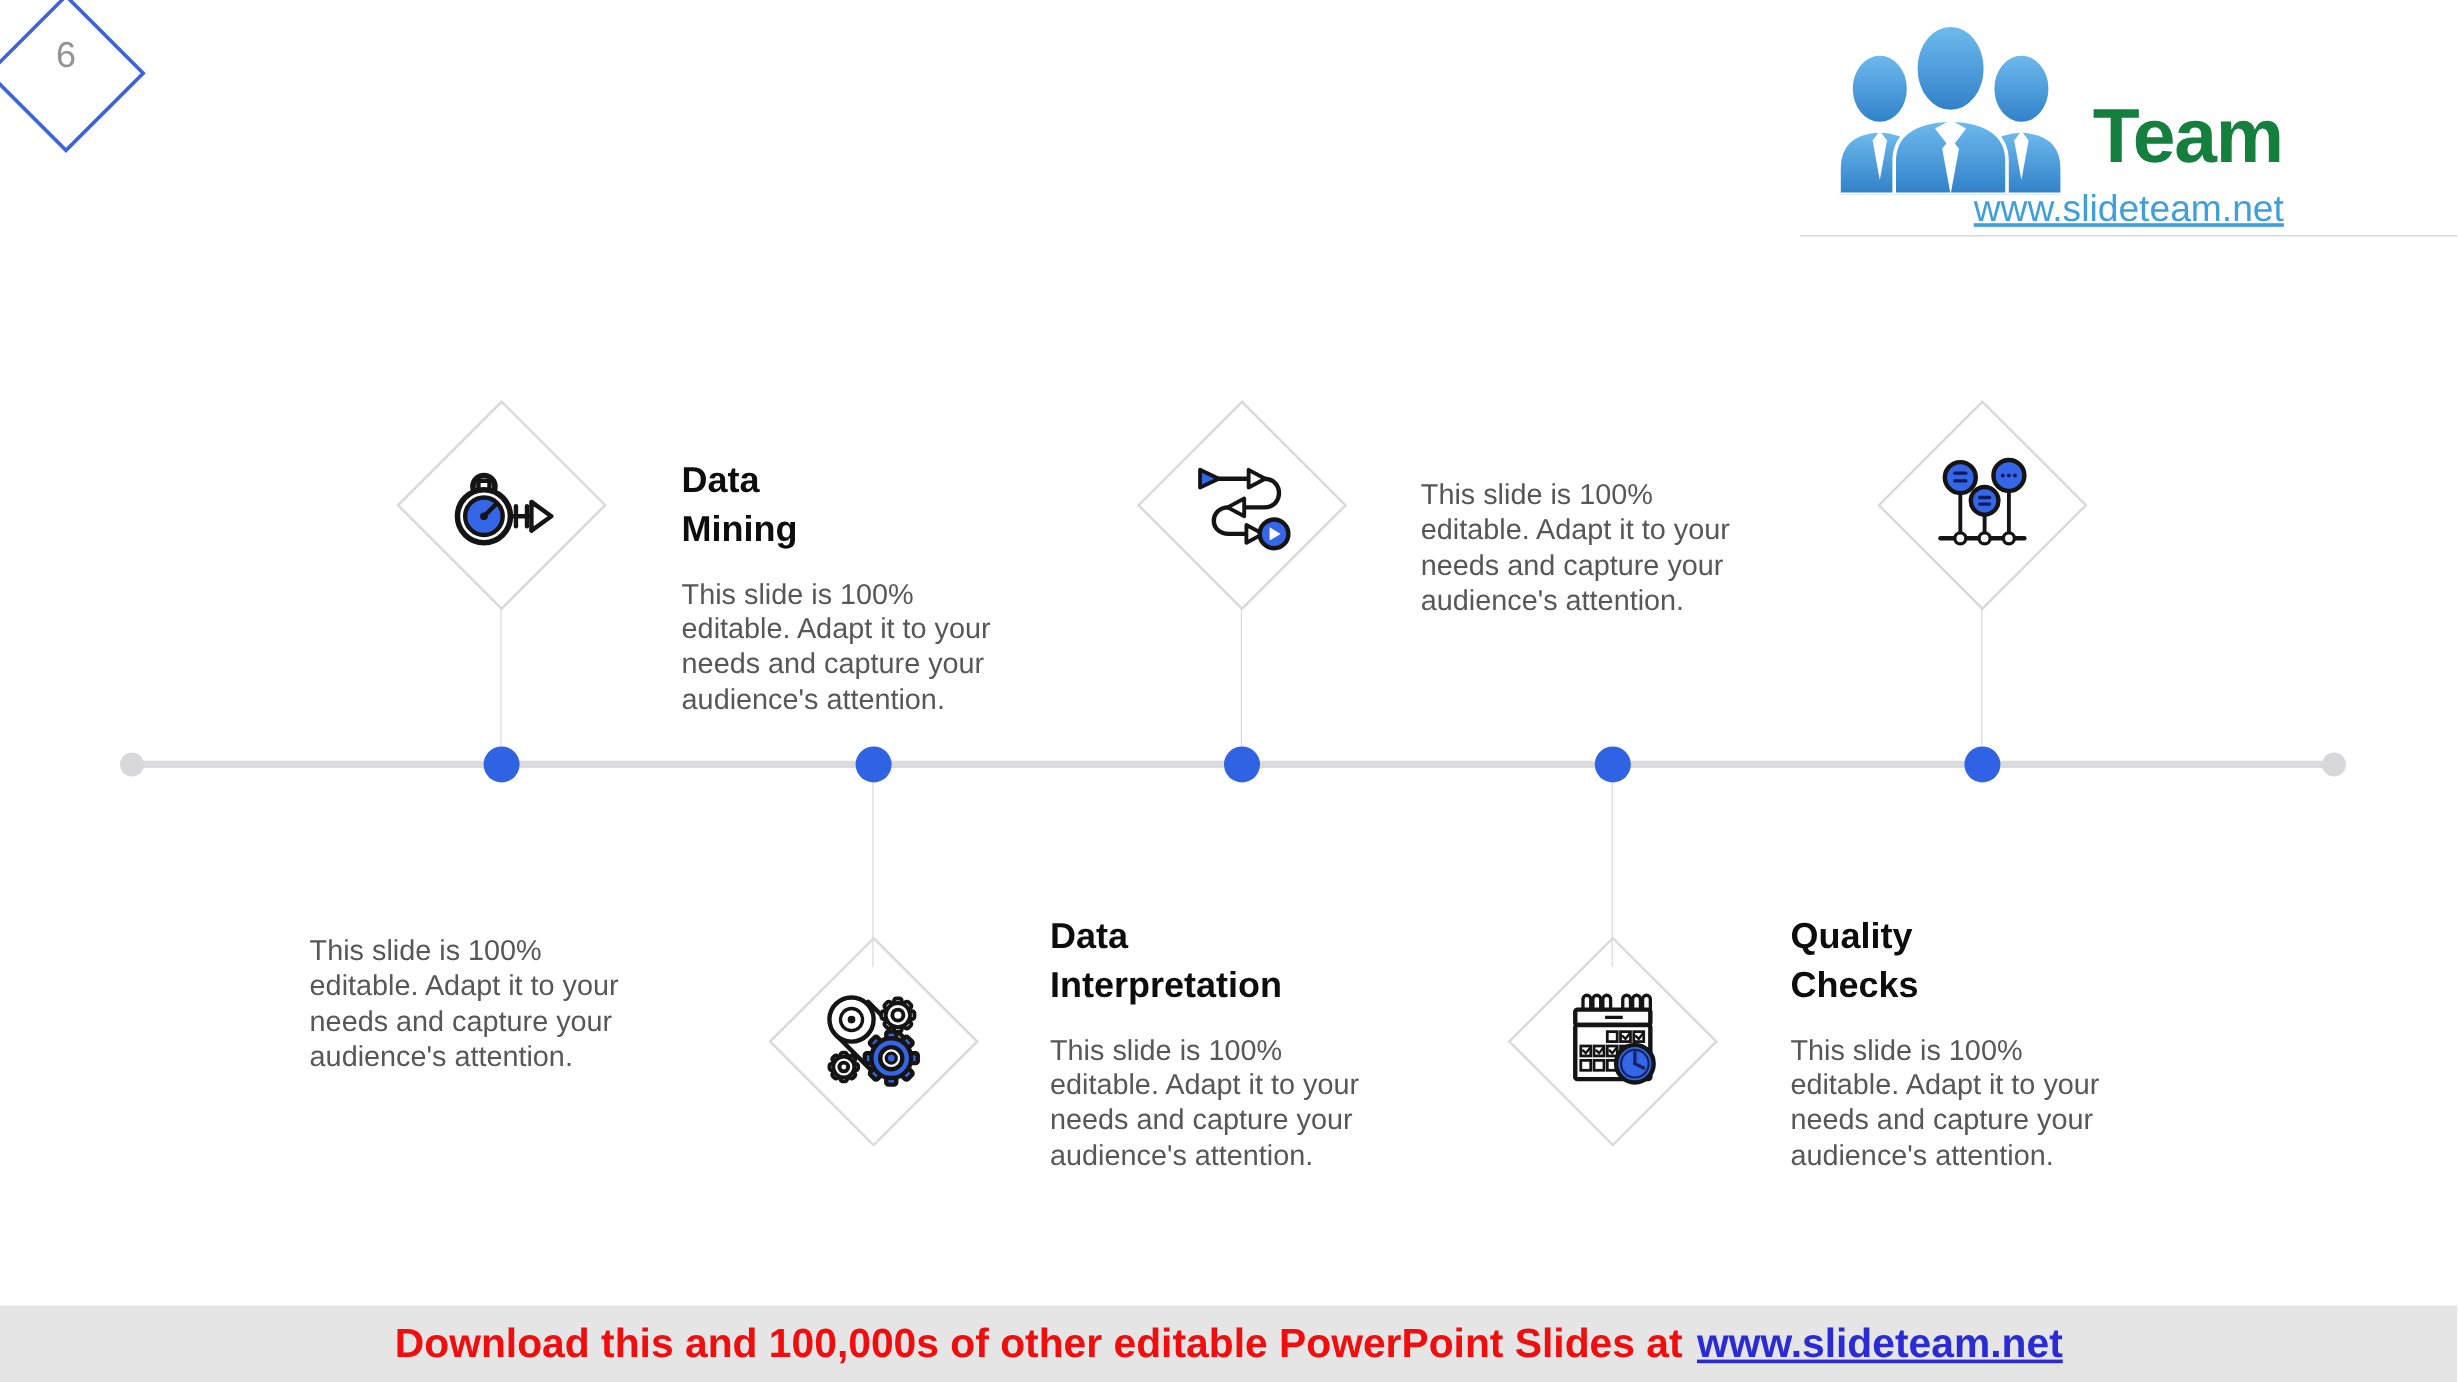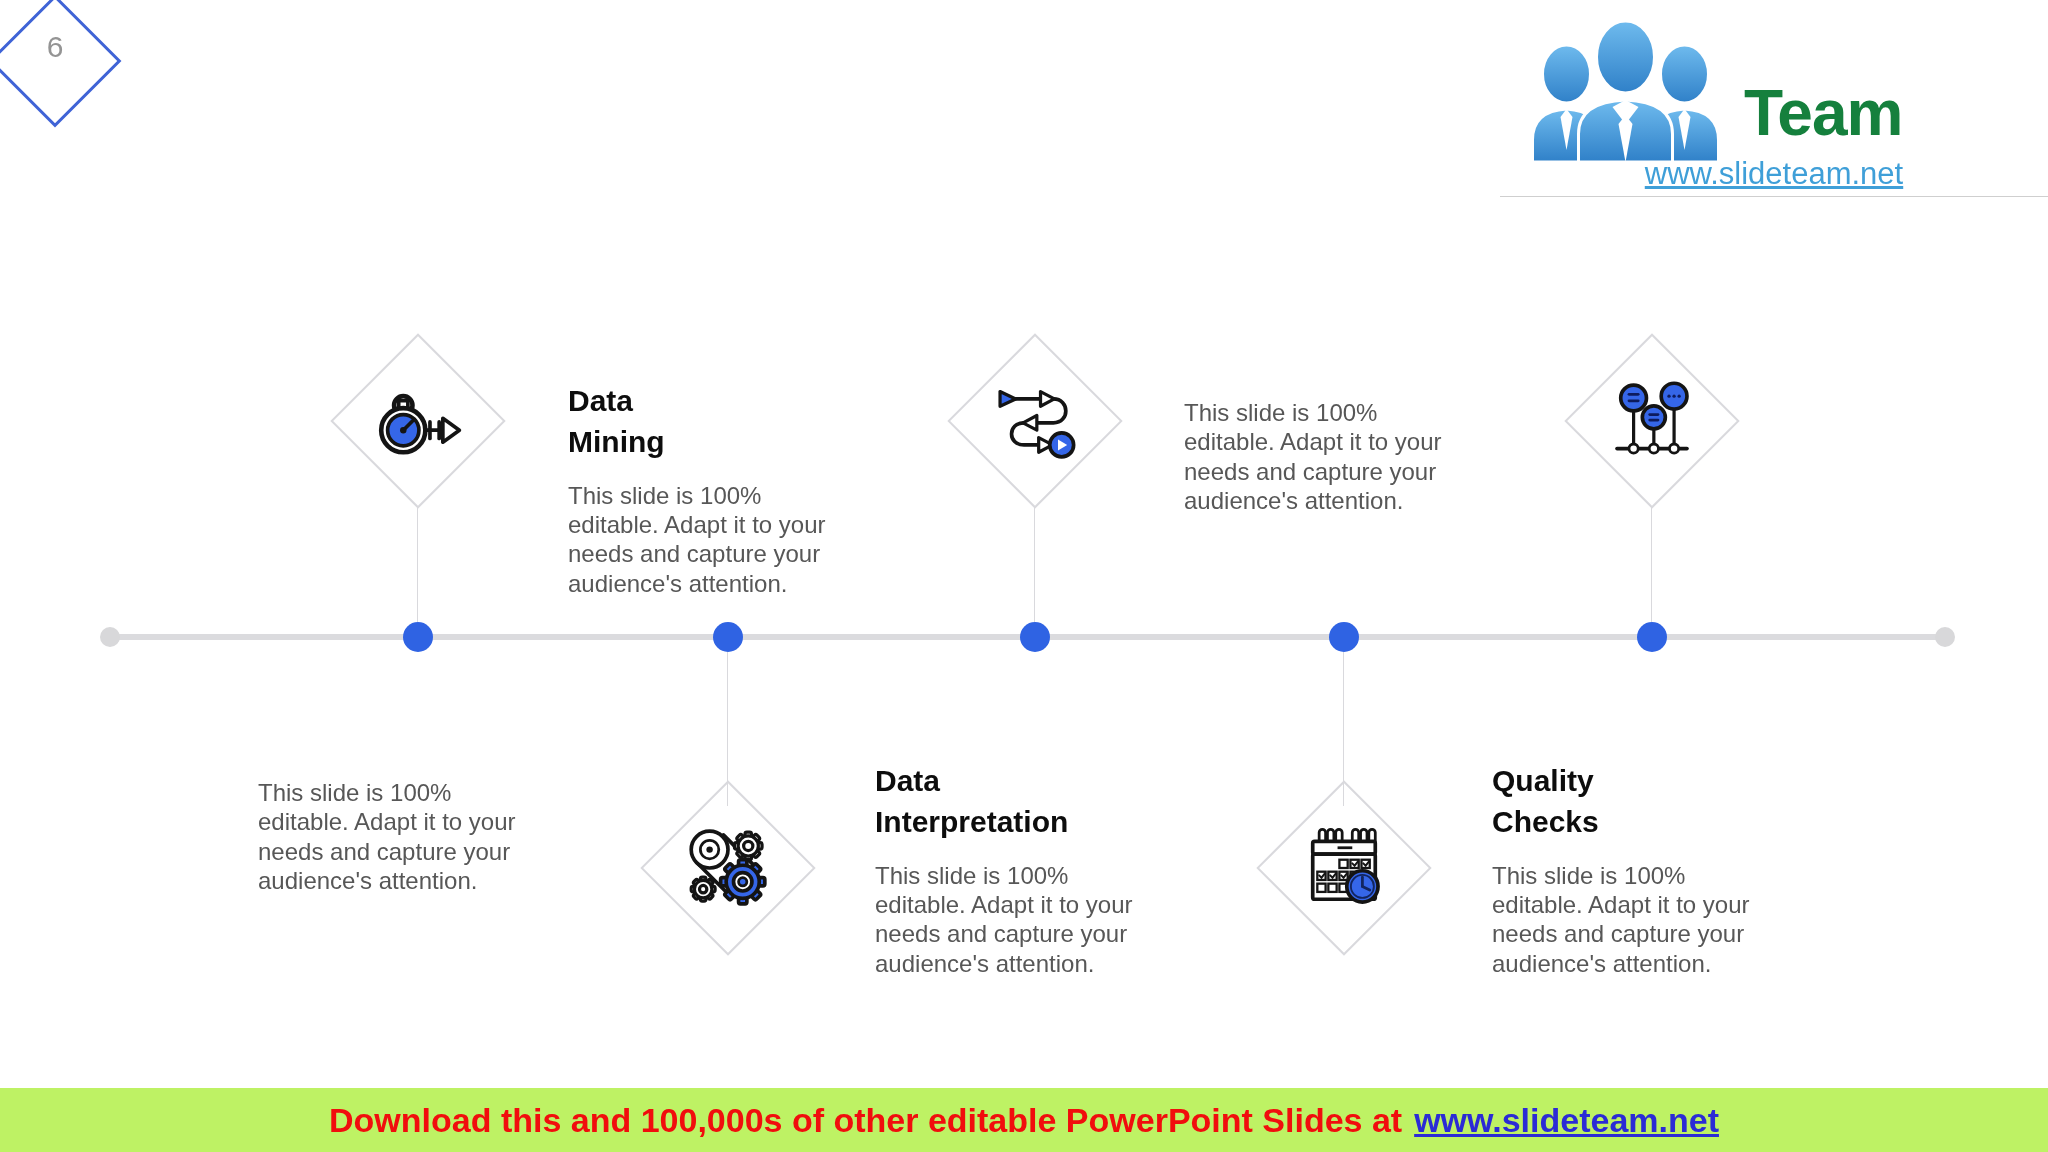--- a/index.html
+++ b/index.html
@@ -43,21 +43,21 @@
   .m2 .diamond{left:666px;top:806px;} .m2 .ms-icon{left:682px;top:822px;}
   .m2 .connector{left:727px;top:652px;height:154px;} .m2 .tl-dot{left:713px;} .m2 .ms-text{left:568px;top:380px;}
   .m3 .diamond{left:973px;top:359px;} .m3 .ms-icon{left:989px;top:375px;}
   .m3 .connector{left:1034px;top:506px;height:116px;} .m3 .tl-dot{left:1020px;} .m3 .ms-text{left:875px;top:760px;}
   .m4 .diamond{left:1282px;top:806px;} .m4 .ms-icon{left:1298px;top:822px;}
   .m4 .connector{left:1343px;top:652px;height:154px;} .m4 .tl-dot{left:1329px;} .m4 .ms-text{left:1184px;top:380px;}
   .m5 .diamond{left:1590px;top:359px;} .m5 .ms-icon{left:1606px;top:375px;}
   .m5 .connector{left:1651px;top:506px;height:116px;} .m5 .tl-dot{left:1637px;} .m5 .ms-text{left:1492px;top:760px;}
 
   
-  .footer{position:absolute;left:0;bottom:0;width:100%;height:64px;background:#bef264;
+  .footer{position:absolute;left:0;bottom:0;width:100%;height:64px;background:#e5e5e5;
           display:flex;align-items:center;justify-content:center;font-size:34px;font-weight:bold;color:#F10D0D;}
   .footer a{color:#2B2BD5;text-decoration:underline;margin-left:12px;cursor:pointer;}
 </style>
 </head>
 <body>
 
 <div id="slide">
 
   <div class="page-diamond"></div>
   <div class="page-num">6</div>

